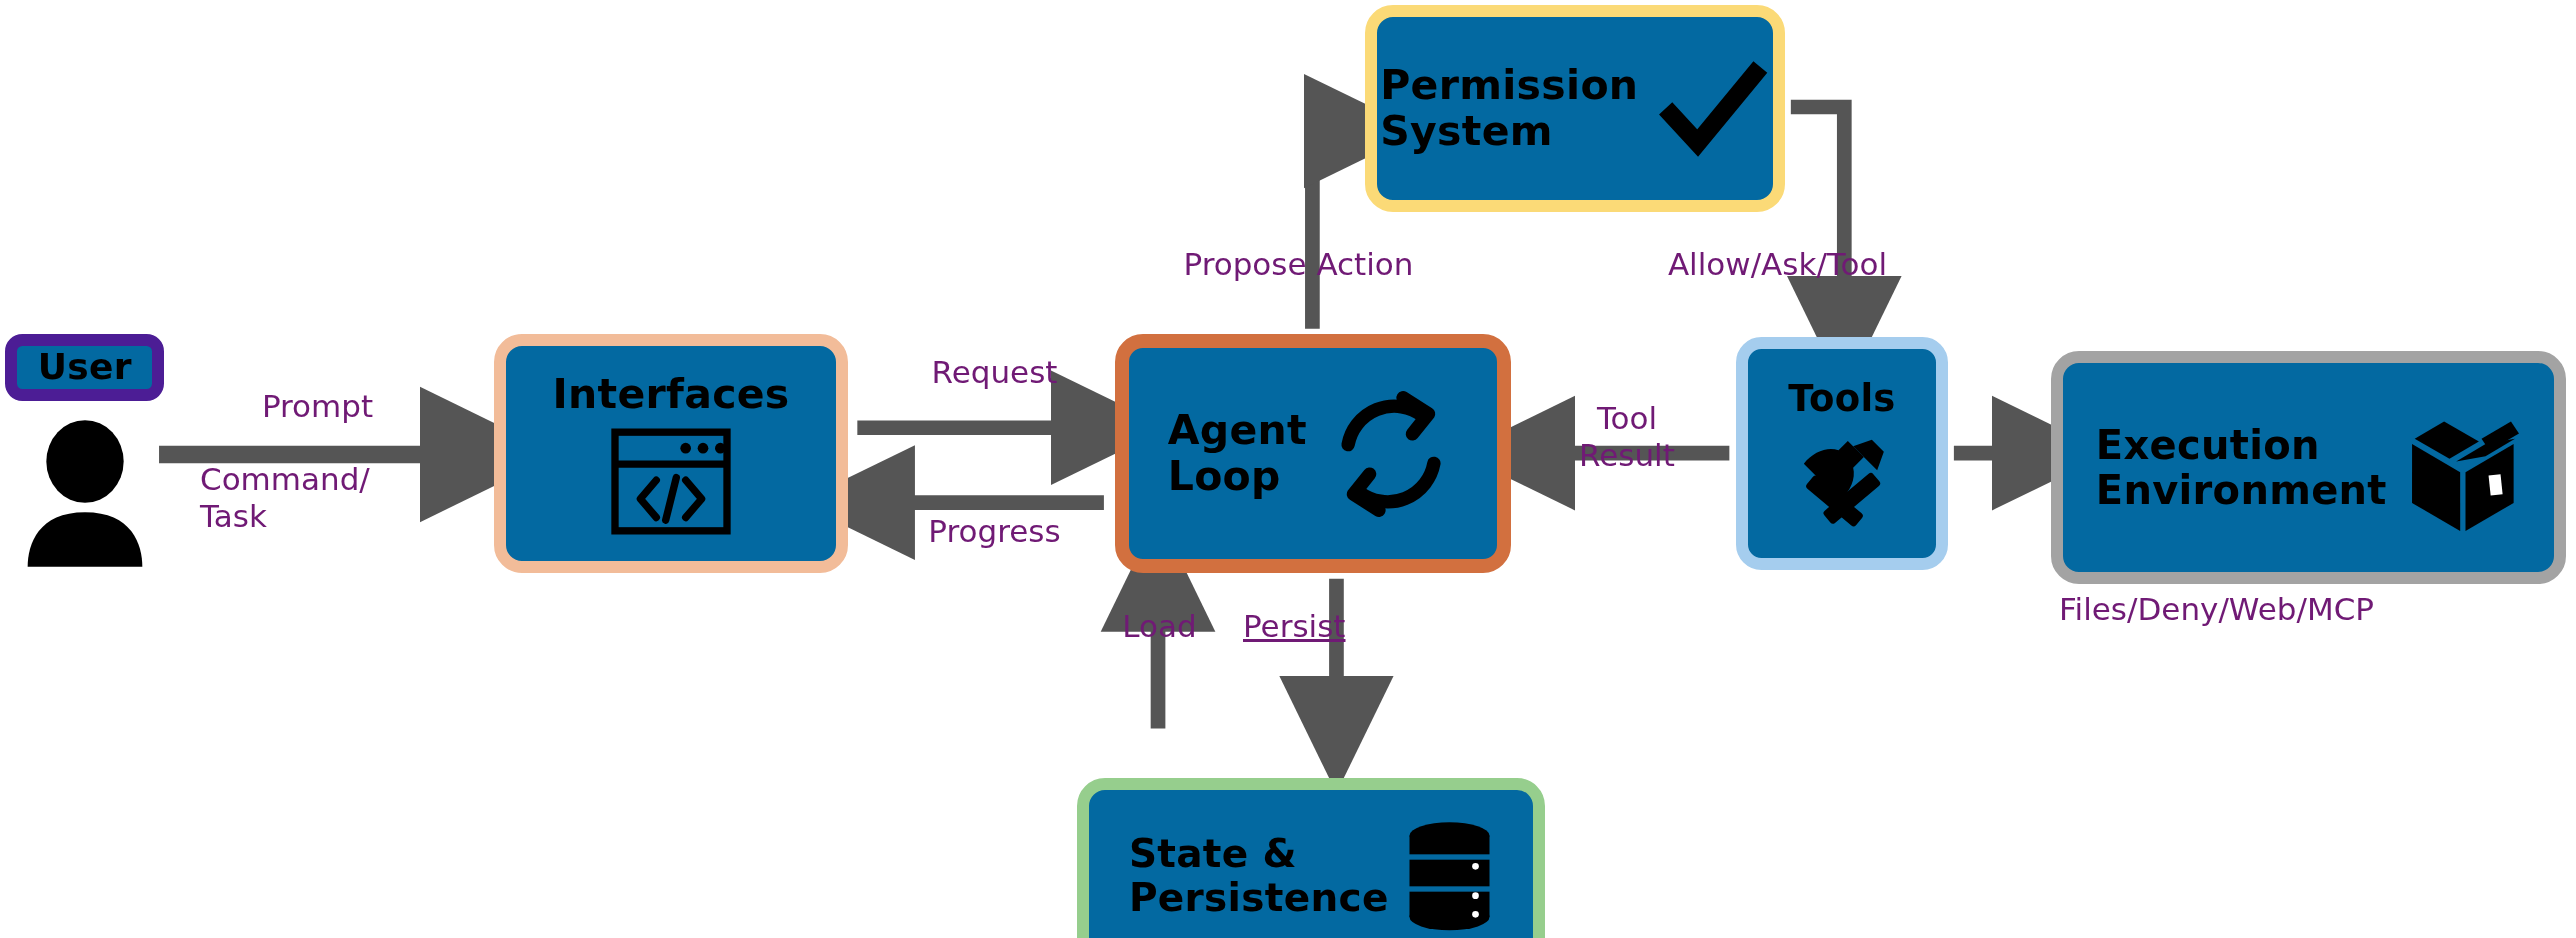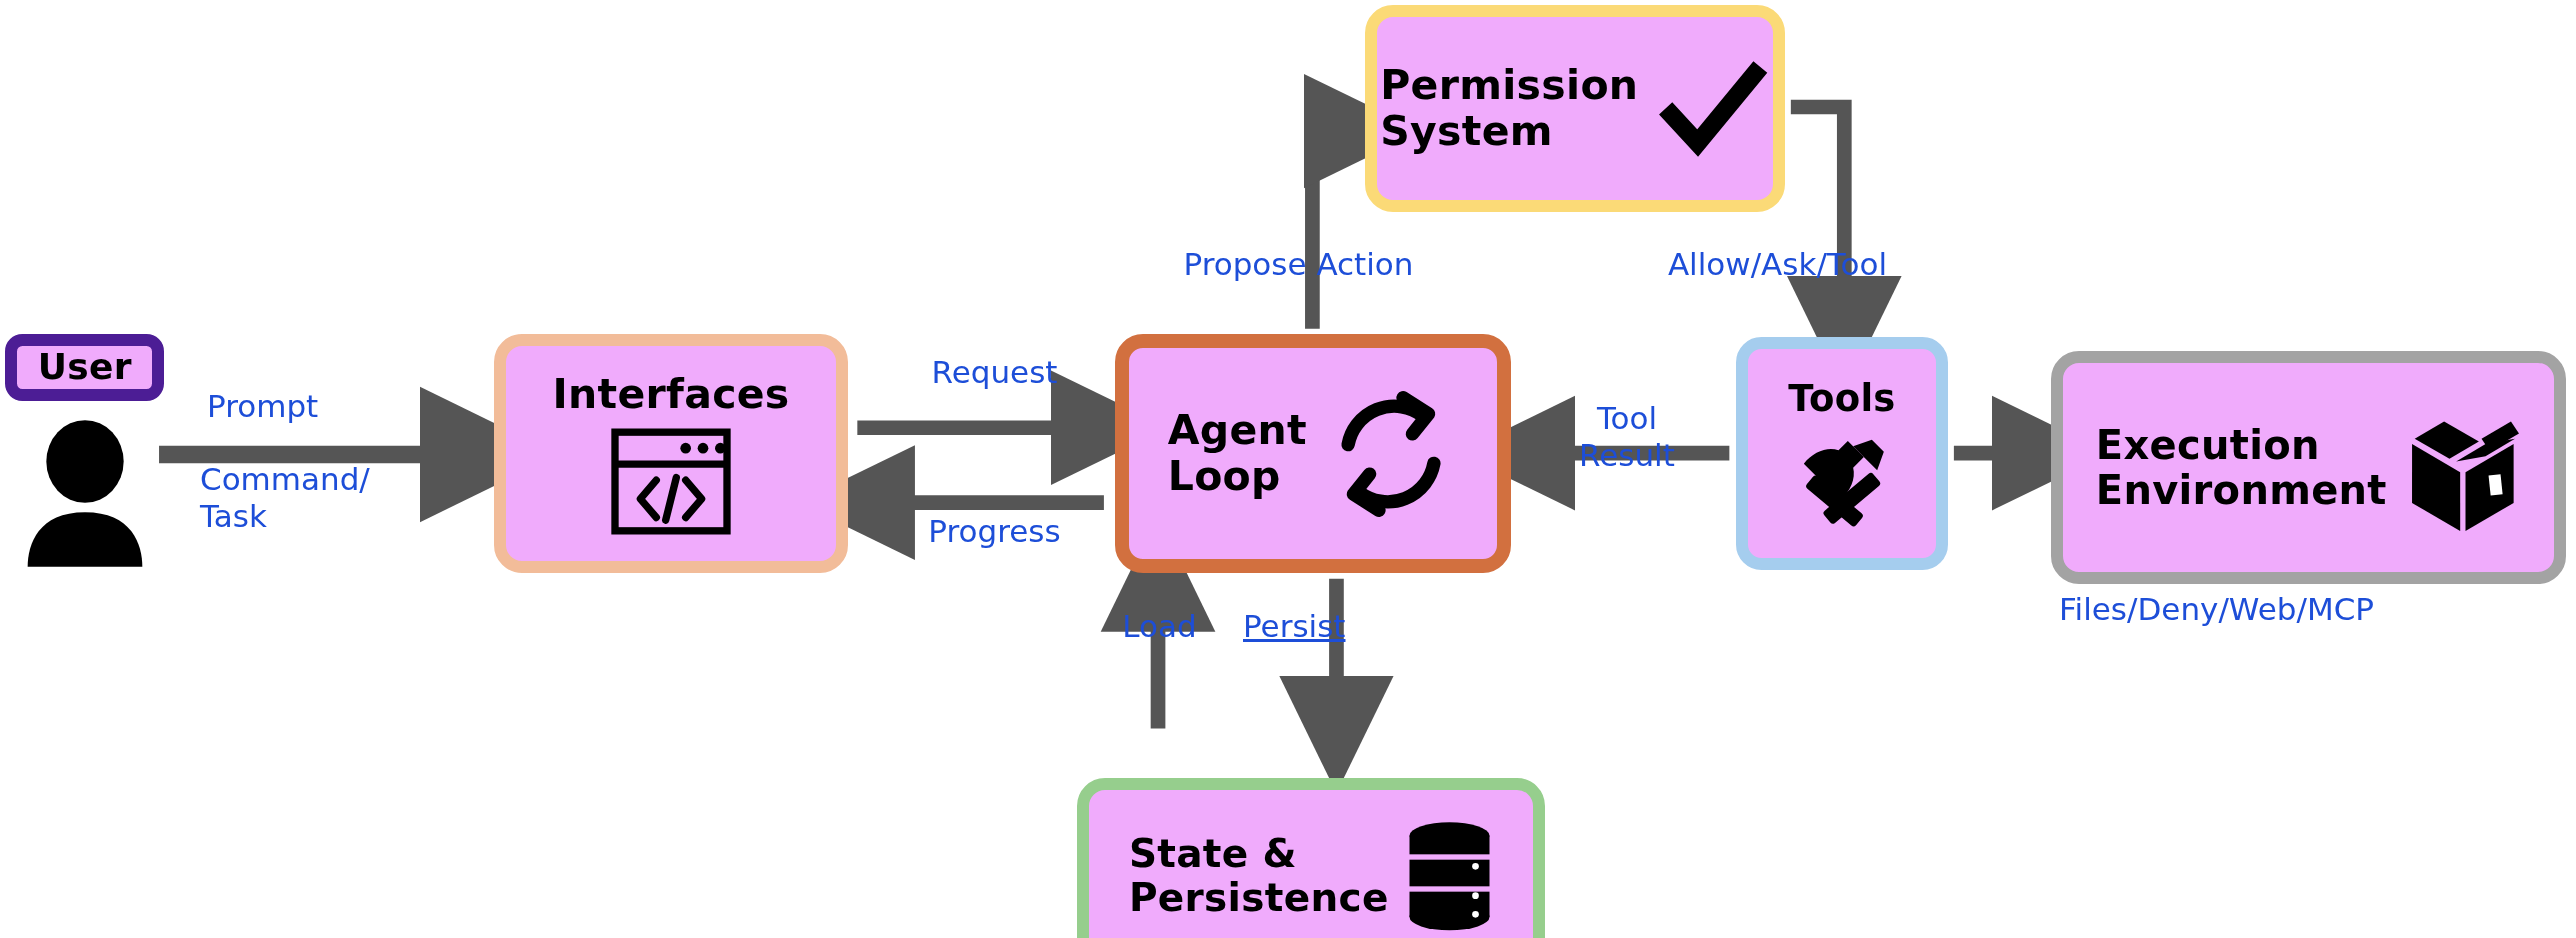--- a/index.html
+++ b/index.html
@@ -22,21 +22,21 @@
     left: 0; top: 0;
     width: 2576px;
     height: 939px;
     pointer-events: none;
   }
 
   
   .node {
     position: absolute;
     box-sizing: border-box;
-    background: #f0abfc;
+    background: #0369a1;
     display: flex;
     align-items: center;
     justify-content: center;
     z-index: 3;
   }
   .node-inner {
     display: flex;
     flex-direction: row;
     align-items: center;
     justify-content: center;
@@ -116,28 +116,28 @@
     border: 12.7px solid #96CE8D;
     border-radius: 28px;
   }
   #node-state .node-label { font-size: 39px; }
 
   
   .edge-label {
     position: absolute;
     font-family: "DejaVu Sans", sans-serif;
     font-size: 31px;
-    color: #1d4ed8;
+    color: #701a75;
     white-space: pre-line;
     line-height: 1.18;
     z-index: 4;
   }
   .edge-label.ctr { text-align: center; }
 
-  #lbl-prompt       { left: 207px;  top: 388px;  width: 221px; text-align: left; }
+  #lbl-prompt       { left: 207px;  top: 388px;  width: 221px; text-align: center; }
   #lbl-commandtask  { left: 200px;  top: 461px;  width: 227px; text-align: left; }
   #lbl-request      { left: 881px; top: 354px;  width: 227px; text-align: center; }
   #lbl-progress     { left: 881px; top: 513px;  width: 227px; text-align: center; }
   #lbl-propose      { left: 1125px; top: 246px;  width: 347px; text-align: center; }
   #lbl-allow        { left: 1604px; top: 246px;  width: 347px; text-align: center; }
   #lbl-toolresult   { left: 1537px; top: 400px;  width: 180px; text-align: center; }
   #lbl-load         { left: 1076px; top: 608px;  width: 167px; text-align: center; }
   #lbl-persist      { left: 1243px; top: 608px;  width: 194px; text-align: left; text-decoration: underline; }
   #lbl-files        { left: 2059px; top: 591px;  width: 508px; text-align: left; }
 </style>

